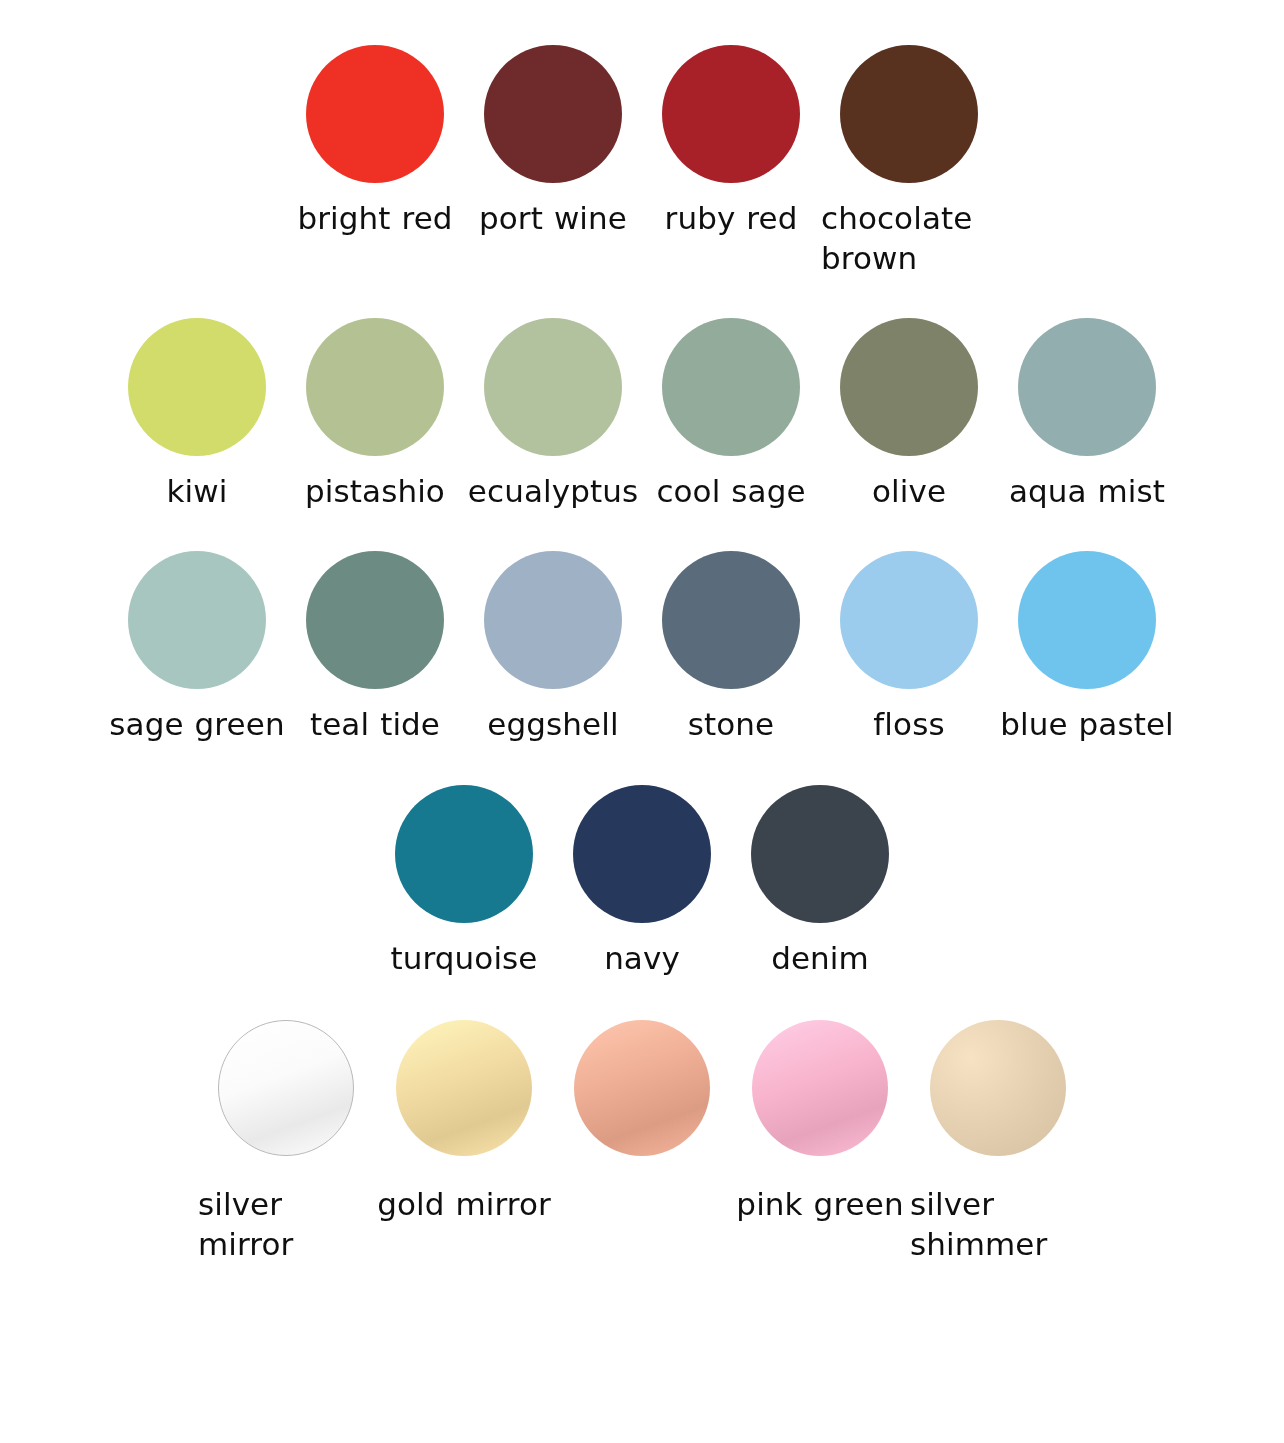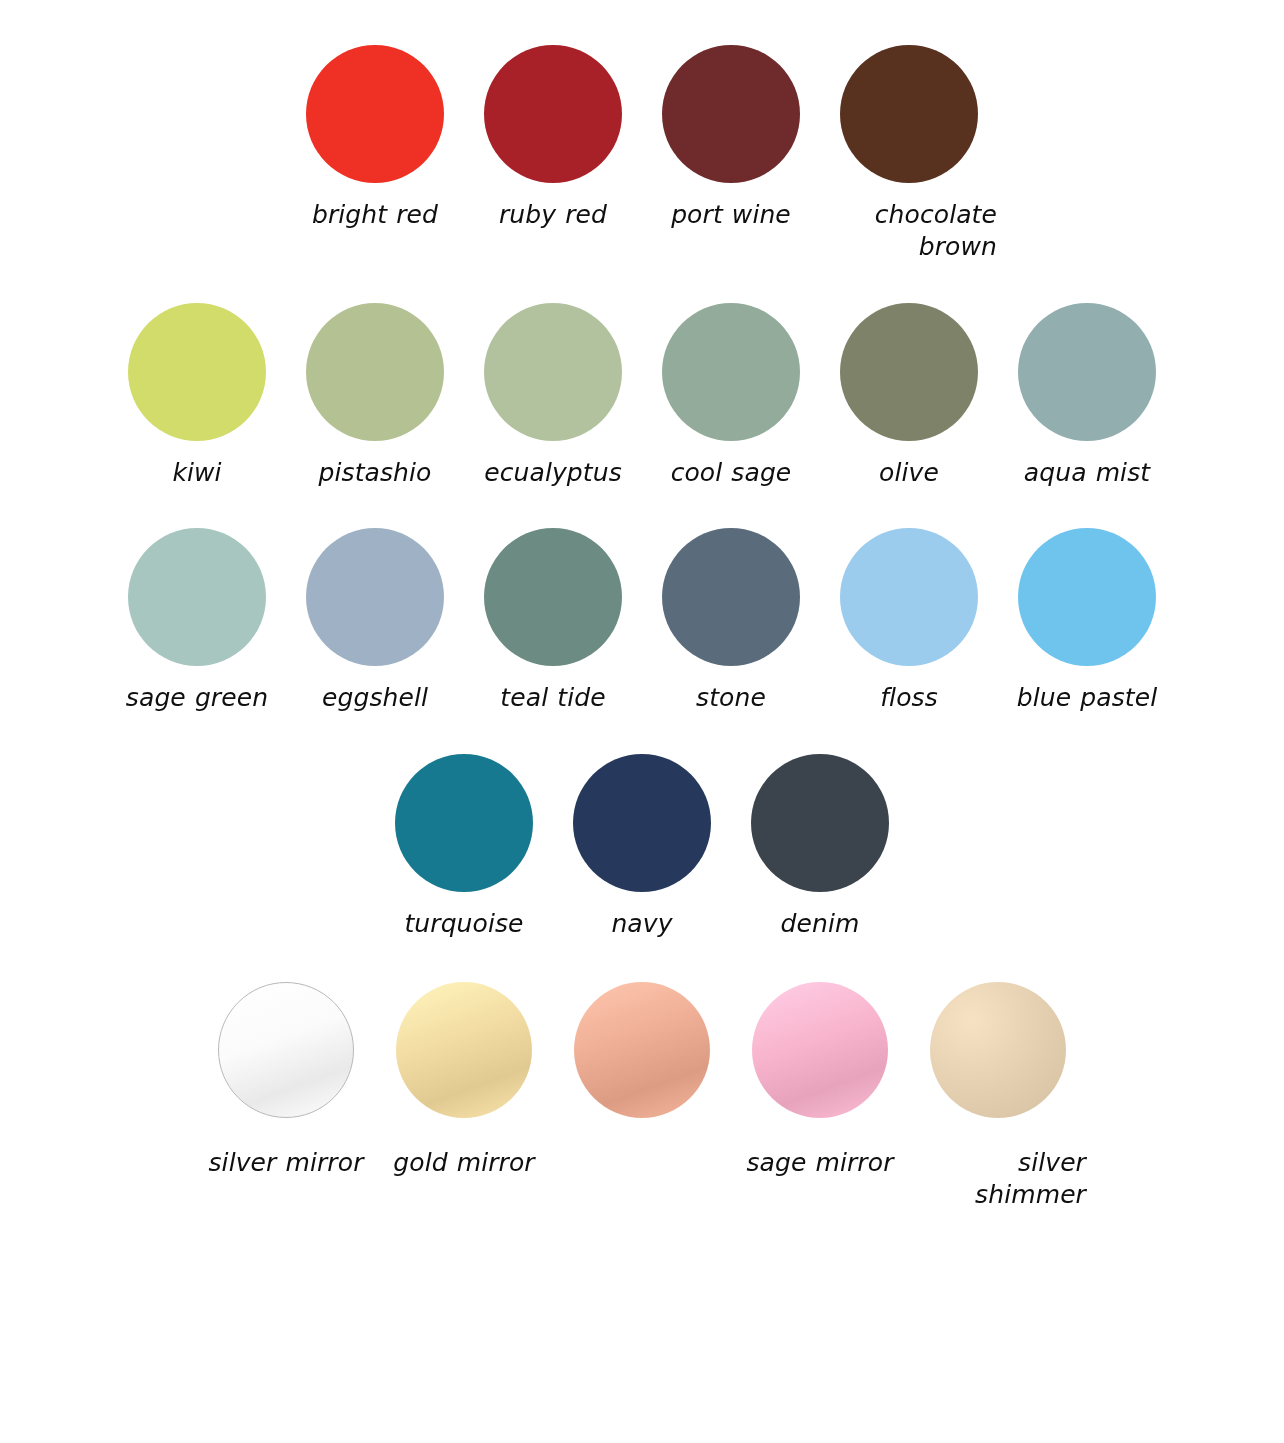--- a/index.html
+++ b/index.html
@@ -42,29 +42,28 @@
 
   .swatch-disc {
     width: 138px;
     height: 138px;
     border-radius: 50%;
     display: block;
   }
 
   .swatch-label {
     margin-top: 16px;
-    font-size: 25px;
+    font-size: 31px;
     line-height: 1.28;
     letter-spacing: 0.1px;
     color: #0f0f0f;
-    text-align: right;
+    text-align: left;
     font-weight: 400;
     max-width: 176px;
     word-spacing: 1px;
-    font-style: italic;
   }
 
   
   #row-reds        { margin-top: 45px; }
   #row-greens      { margin-top: 40px; }
   #row-cools       { margin-top: 39px; }
   #row-blues       { margin-top: 40px; }
   #row-metallics   { margin-top: 42px; }
 
   
@@ -77,26 +76,26 @@
 </head>
 <body>
 
 <div id="palette-sheet">
     <div class="swatch-row" id="row-reds">
       <div class="swatch-cell">
         <div class="swatch-disc" style="background: rgb(238, 49, 36);"></div>
         <div class="swatch-label">bright red</div>
       </div>
       <div class="swatch-cell">
+        <div class="swatch-disc" style="background: rgb(111, 43, 43);"></div>
+        <div class="swatch-label">port wine</div>
+      </div>
+      <div class="swatch-cell">
         <div class="swatch-disc" style="background: rgb(168, 33, 40);"></div>
         <div class="swatch-label">ruby red</div>
-      </div>
-      <div class="swatch-cell">
-        <div class="swatch-disc" style="background: rgb(111, 43, 43);"></div>
-        <div class="swatch-label">port wine</div>
       </div>
       <div class="swatch-cell">
         <div class="swatch-disc" style="background: rgb(89, 49, 31);"></div>
         <div class="swatch-label">chocolate brown</div>
       </div>
     </div>
     <div class="swatch-row" id="row-greens">
       <div class="swatch-cell">
         <div class="swatch-disc" style="background: rgb(210, 220, 106);"></div>
         <div class="swatch-label">kiwi</div>
@@ -121,26 +120,26 @@
         <div class="swatch-disc" style="background: rgb(147, 174, 174);"></div>
         <div class="swatch-label">aqua mist</div>
       </div>
     </div>
     <div class="swatch-row" id="row-cools">
       <div class="swatch-cell">
         <div class="swatch-disc" style="background: rgb(166, 198, 191);"></div>
         <div class="swatch-label">sage green</div>
       </div>
       <div class="swatch-cell">
+        <div class="swatch-disc" style="background: rgb(107, 139, 131);"></div>
+        <div class="swatch-label">teal tide</div>
+      </div>
+      <div class="swatch-cell">
         <div class="swatch-disc" style="background: rgb(159, 177, 196);"></div>
         <div class="swatch-label">eggshell</div>
-      </div>
-      <div class="swatch-cell">
-        <div class="swatch-disc" style="background: rgb(107, 139, 131);"></div>
-        <div class="swatch-label">teal tide</div>
       </div>
       <div class="swatch-cell">
         <div class="swatch-disc" style="background: rgb(90, 108, 124);"></div>
         <div class="swatch-label">stone</div>
       </div>
       <div class="swatch-cell">
         <div class="swatch-disc" style="background: rgb(155, 204, 237);"></div>
         <div class="swatch-label">floss</div>
       </div>
       <div class="swatch-cell">
@@ -169,20 +168,20 @@
       </div>
       <div class="swatch-cell">
         <div class="swatch-disc" style="background: linear-gradient(160deg, rgb(255, 246, 189) 0%, rgb(242, 220, 163) 42%, rgb(224, 202, 145) 72%, rgb(252, 230, 173) 100%);"></div>
         <div class="swatch-label">gold mirror</div>
       </div>
       <div class="swatch-cell">
         <div class="swatch-disc" style="background: linear-gradient(160deg, rgb(255, 200, 175) 0%, rgb(238, 174, 149) 42%, rgb(220, 156, 131) 72%, rgb(248, 184, 159) 100%);"></div>
       </div>
       <div class="swatch-cell">
         <div class="swatch-disc" style="background: linear-gradient(160deg, rgb(255, 207, 231) 0%, rgb(248, 181, 205) 42%, rgb(230, 163, 187) 72%, rgb(255, 191, 215) 100%);"></div>
-        <div class="swatch-label">sage mirror</div>
+        <div class="swatch-label">pink green</div>
       </div>
       <div class="swatch-cell">
         <div class="swatch-disc" style="background: radial-gradient(circle at 30% 28%, rgb(247, 227, 196) 0%, rgb(227, 207, 176) 55%, rgb(212, 192, 161) 100%);"></div>
         <div class="swatch-label">silver shimmer</div>
       </div>
     </div>
   </div>
 
 </body></html>

